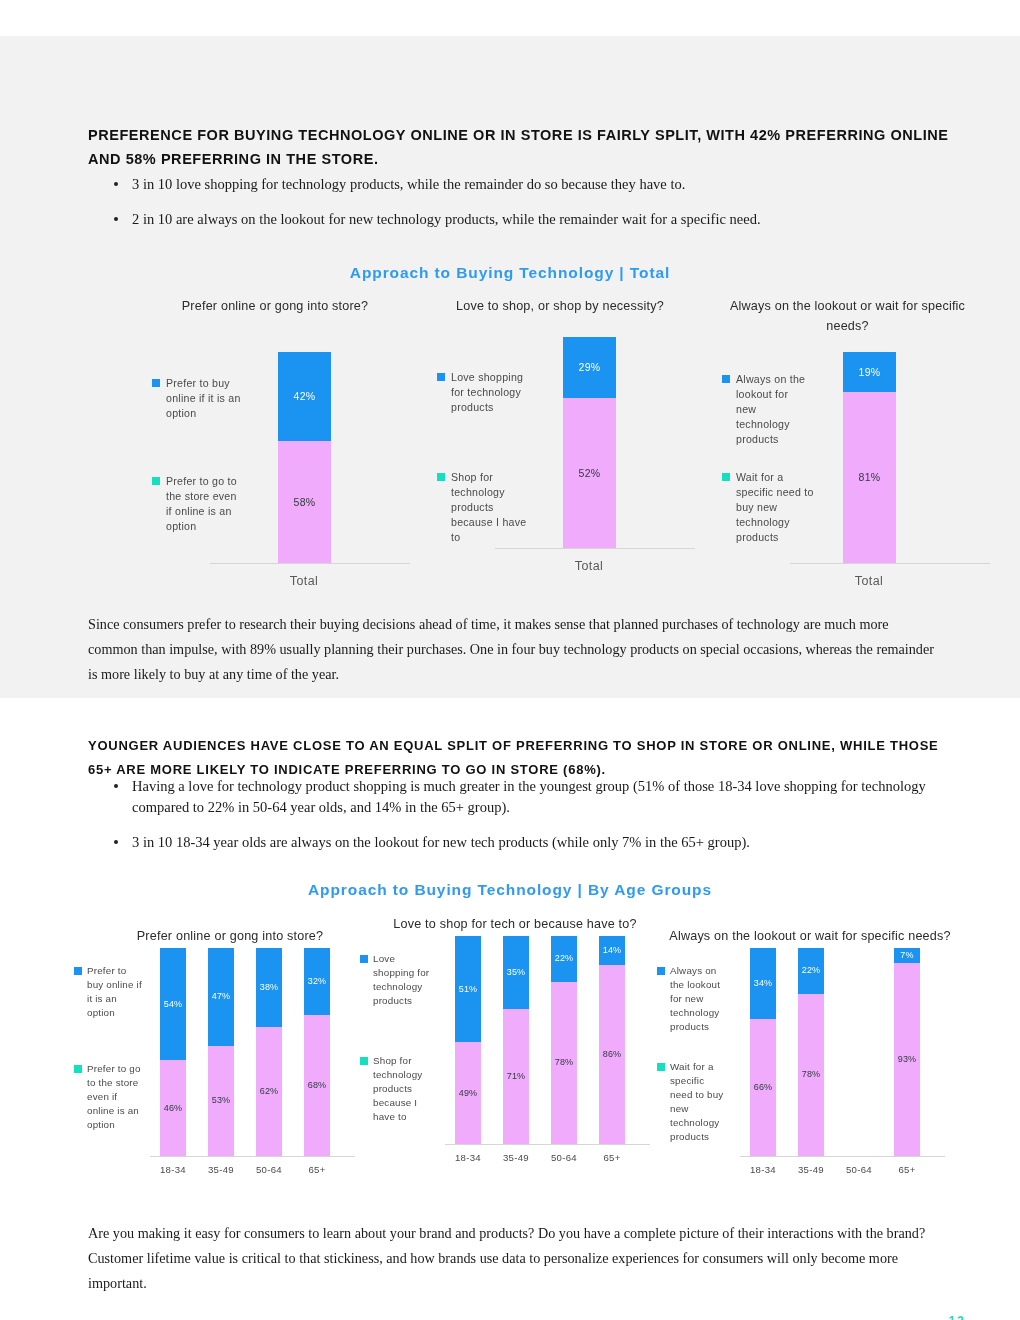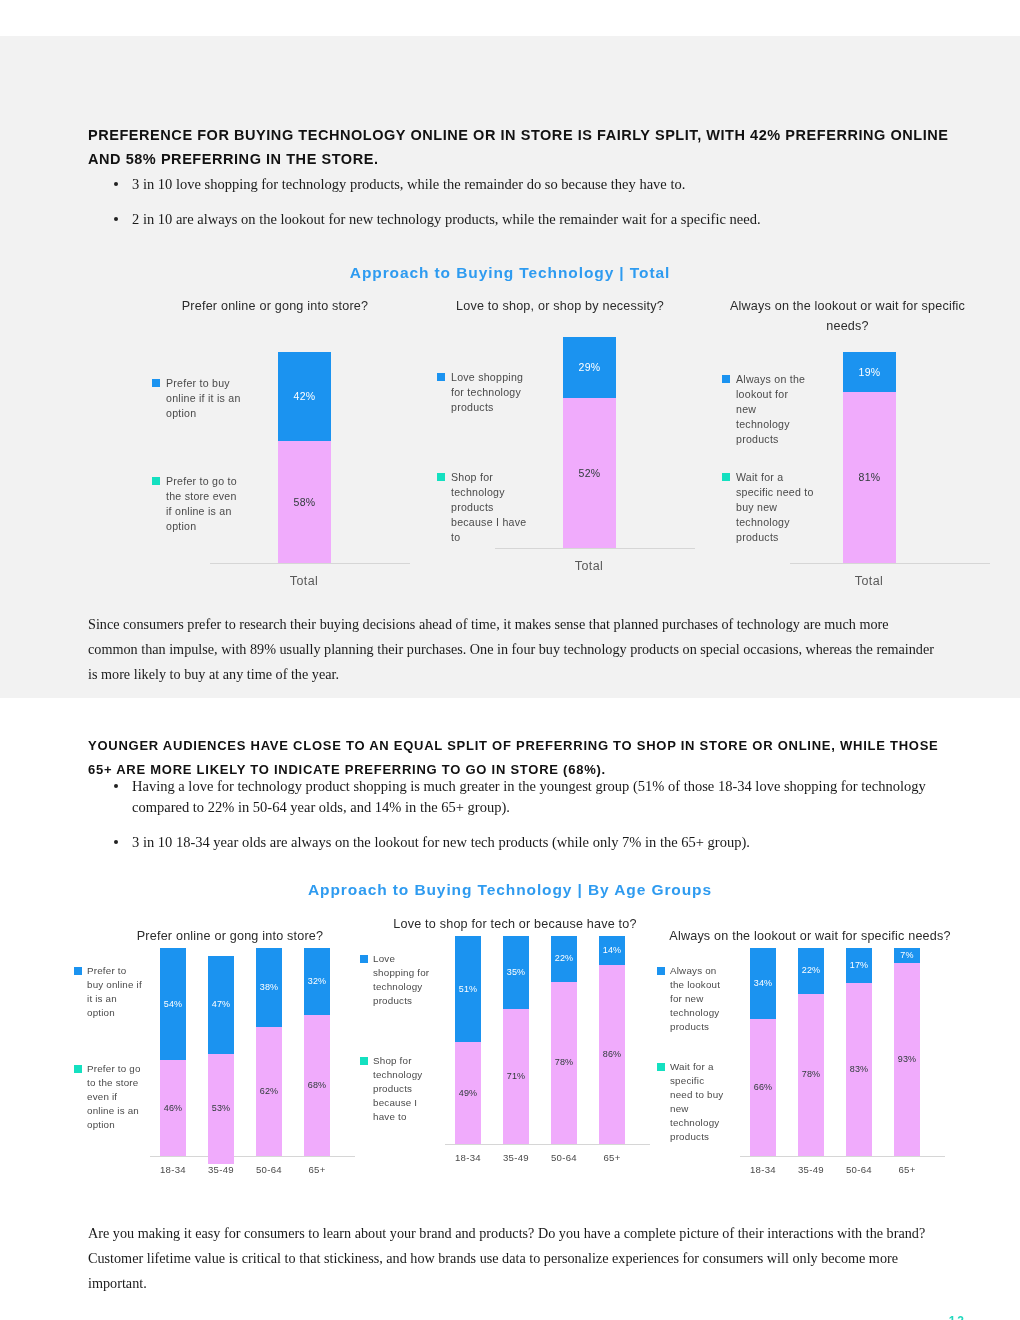--- a/index.html
+++ b/index.html
@@ -279,21 +279,21 @@
         <div class="axis-line" style="left:0px;top:208px;width:205px;"></div>
 
         <div class="bar" style="left:10px;top:0;width:26px;height:208px;">
           <div class="seg seg-top" style="height:54%;">
             <span class="gseg-label lab-light">54%</span>
             </div>
           <div class="seg seg-bot" style="height:46%;">
             <span class="gseg-label lab-dark">46%</span>
             </div>
         </div>
-        <div class="bar" style="left:58px;top:8px;width:26px;height:208px;">
+        <div class="bar" style="left:58px;top:0;width:26px;height:208px;">
           <div class="seg seg-top" style="height:47%;">
             <span class="gseg-label lab-light">47%</span>
             </div>
           <div class="seg seg-bot" style="height:53%;align-items:center;">
             <span class="gseg-label lab-dark">53%</span>
             </div>
         </div>
         <div class="bar" style="left:106px;top:0;width:26px;height:208px;">
           <div class="seg seg-top" style="height:38%;">
             <span class="gseg-label lab-light">38%</span>
@@ -401,28 +401,20 @@
             </div>
         </div>
         <div class="bar" style="left:58px;top:0;width:26px;height:208px;">
           <div class="seg seg-top" style="height:22%;">
             <span class="gseg-label lab-light">22%</span>
             </div>
           <div class="seg seg-bot" style="height:78%;">
             <span class="gseg-label lab-dark">78%</span>
             </div>
         </div>
-        <div class="bar" style="left:106px;top:0;width:26px;height:208px;">
-          <div class="seg seg-top" style="height:17%;">
-            <span class="gseg-label lab-light">17%</span>
-            </div>
-          <div class="seg seg-bot" style="height:83%;">
-            <span class="gseg-label lab-dark">83%</span>
-            </div>
-        </div>
         <div class="bar" style="left:154px;top:0;width:26px;height:208px;">
           <div class="seg seg-top" style="height:7%;">
             <span class="gseg-label lab-light">7%</span>
             </div>
           <div class="seg seg-bot" style="height:93%;">
             <span class="gseg-label lab-dark">93%</span>
             </div>
         </div>
 
         <div class="gxlabel" style="left:-1px;top:216px;width:48px;">18-34</div>

